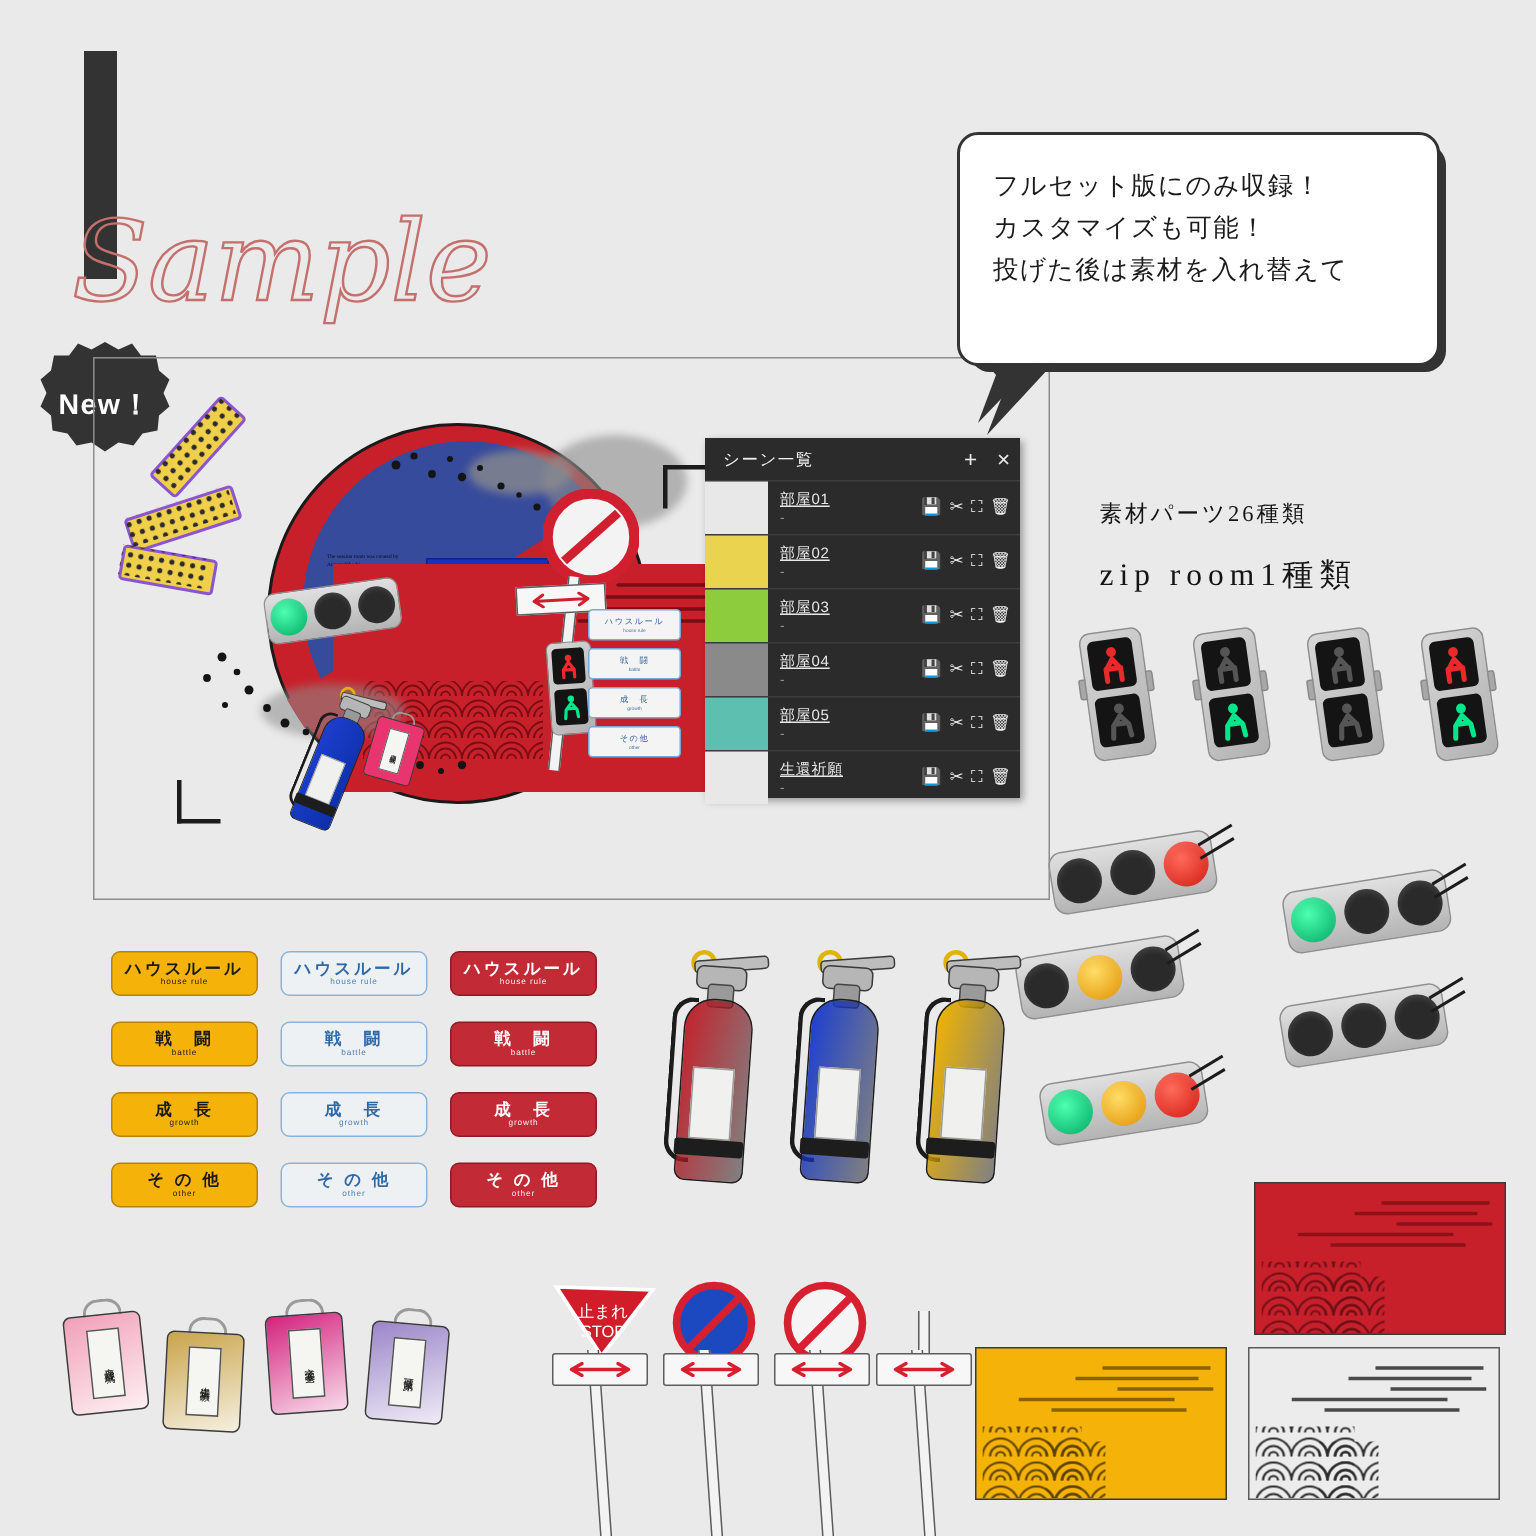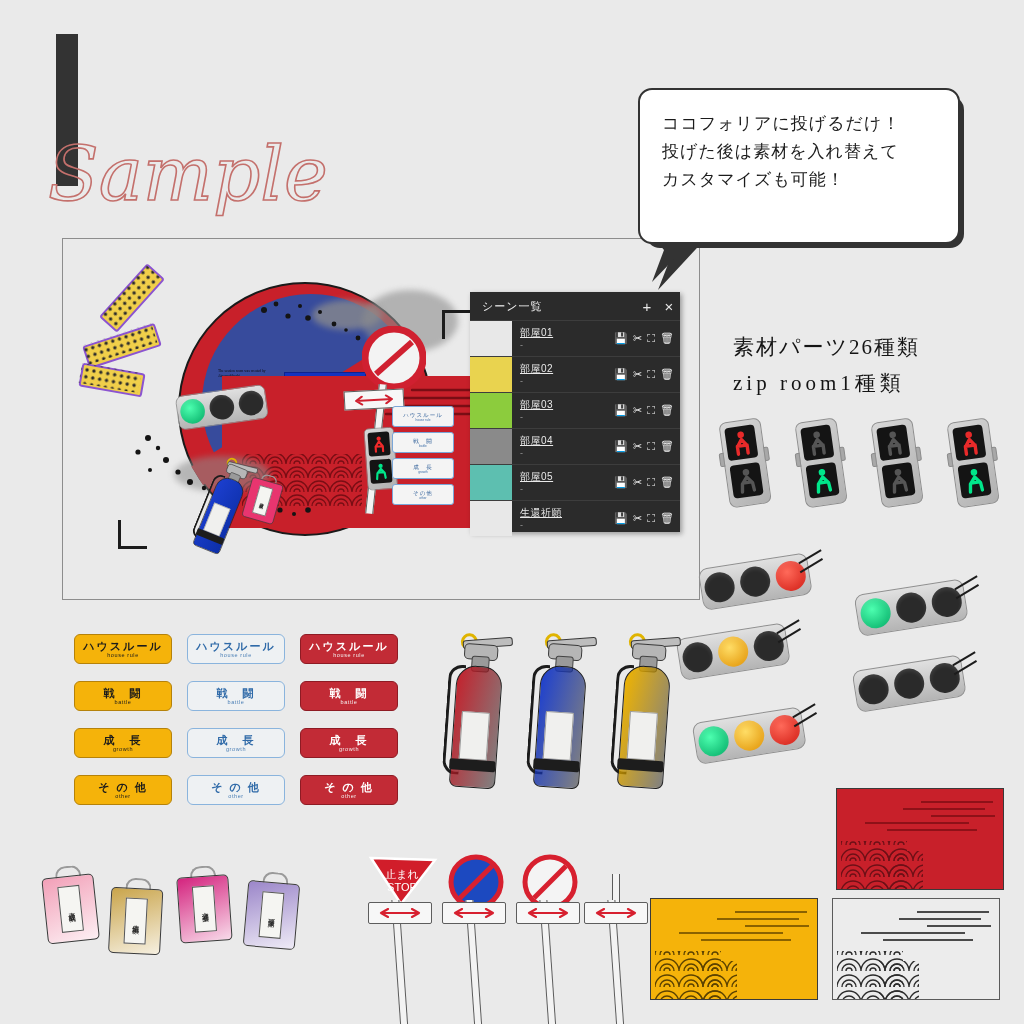--- a/index.html
+++ b/index.html
@@ -29,21 +29,21 @@
   .crop-bl{position:absolute;left:118px;top:520px;width:26px;height:26px;border-left:3px solid #1c1c1c;border-bottom:3px solid #1c1c1c;}
 
   
   .bubble-shadow{position:absolute;left:646px;top:96px;width:318px;height:152px;background:#333;border-radius:14px;}
   .bubble{position:absolute;left:638px;top:88px;width:318px;height:152px;background:#fff;border:2.5px solid #333;border-radius:14px;}
   .bubble p{margin:0;font-family:"Liberation Serif",serif;font-size:17px;line-height:1.65;color:#1b1b1b;letter-spacing:1px;}
   .bubble .inner{padding:20px 0 0 22px;}
   .bubble-tail{position:absolute;left:650px;top:236px;width:62px;height:56px;}
 
   
-  .rcap1{position:absolute;left:733px;top:333px;font-family:"Liberation Serif",serif;font-size:21px;letter-spacing:2px;color:#141414;white-space:nowrap;}
+  .rcap1{position:absolute;left:733px;top:333px;font-family:"Liberation Serif",serif;font-size:15px;letter-spacing:2px;color:#141414;white-space:nowrap;}
   .rcap2{position:absolute;left:733px;top:369px;font-family:"Liberation Serif",serif;font-size:21px;letter-spacing:4px;color:#141414;white-space:nowrap;}
 
   
   .scenewin{position:absolute;left:470px;top:292px;width:210px;height:240px;background:#2b2b2b;box-shadow:2px 2px 5px rgba(0,0,0,.35);}
   .scenewin .titlebar{height:28px;display:flex;align-items:center;background:#2b2b2b;color:#f2f2f2;}
   .scenewin .titlebar .t{font-size:11px;margin-left:12px;letter-spacing:1px;}
   .scenewin .titlebar .sp{flex:1}
   .scenewin .titlebar .ic{width:22px;text-align:center;font-size:15px;color:#e8e8e8;line-height:1;}
   .srow{display:flex;align-items:stretch;height:35px;border-top:1px solid #3d3d3d;}
   .srow .sw{width:42px;}
@@ -129,20 +129,26 @@
 </head>
 <body>
 
 <div class="root">
 
   <div class="hdr-bar"></div>
   <svg class="sample-script" viewBox="0 0 300 110">
     <text x="8" y="82">Sample</text>
   </svg>
 
+  <div class="newbadge">
+    <svg width="88" height="88" viewBox="0 0 88 88">
+      <path d="M44 2 L53 7 L62 3 L68 11 L78 11 L80 21 L87 27 L83 36 L87 45 L80 51 L79 61 L69 63 L63 71 L53 69 L44 75 L35 69 L25 71 L19 63 L9 61 L8 51 L1 45 L5 36 L1 27 L8 21 L10 11 L20 11 L26 3 L35 7 Z" fill="#333333"></path>
+    </svg>
+    <div class="lbl">New！</div>
+  </div>
 
   <div class="frame"></div>
 
   <div class="collage">
 
     <div class="sunray" style="left:34px;top:48px;width:68px;height:20px;transform:rotate(-48deg);"></div>
     <div class="sunray" style="left:22px;top:96px;width:72px;height:20px;transform:rotate(-18deg);"></div>
     <div class="sunray" style="left:18px;top:130px;width:60px;height:20px;transform:rotate(10deg);"></div>
     <svg style="position:absolute;left:0;top:0;width:636px;height:360px;pointer-events:none;">
       <defs>
@@ -307,23 +313,23 @@
   <div class="crop-tl"></div>
   <div class="crop-bl"></div>
 
   <div class="bubble-shadow"></div>
   <svg class="bubble-tail" viewBox="0 0 62 56">
     <path d="M4 0 L58 0 L8 54 L22 18 Z" fill="#333333"></path>
     <path d="M2 0 L46 0 L2 46 L14 14 Z" fill="#333333"></path>
   </svg>
   <div class="bubble">
     <div class="inner">
-      <p>ココフォリアに投げるだけ！</p>
+      <p>フルセット版にのみ収録！</p>
+      <p>カスタマイズも可能！</p>
       <p>投げた後は素材を入れ替えて</p>
-      <p>カスタマイズも可能！</p>
     </div>
   </div>
 
   <div class="scenewin">
     <div class="titlebar">
       <div class="t">シーン一覧</div>
       <div class="sp"></div>
       <div class="ic">+</div>
       <div class="ic">×</div>
     </div>

